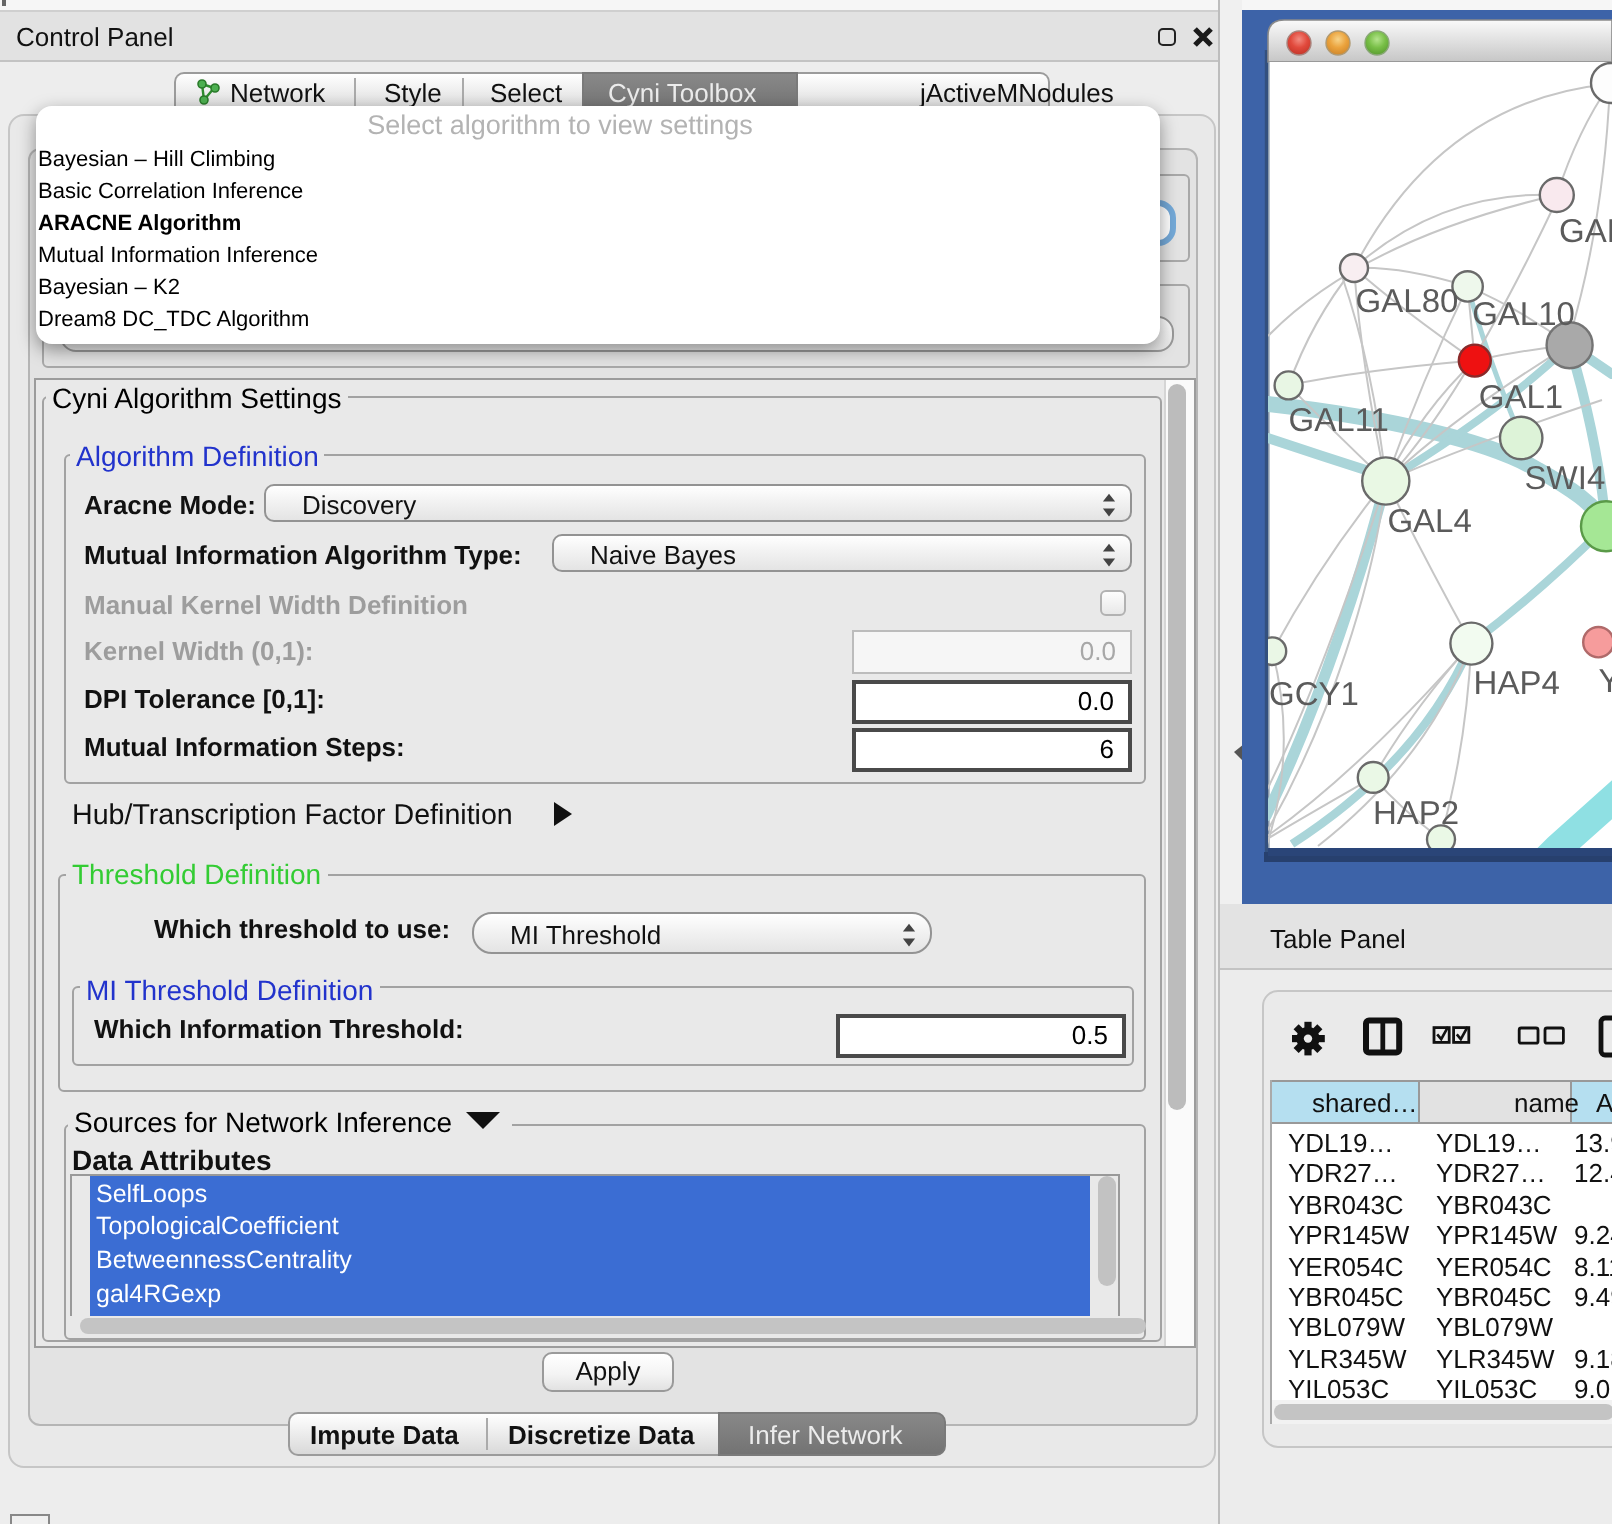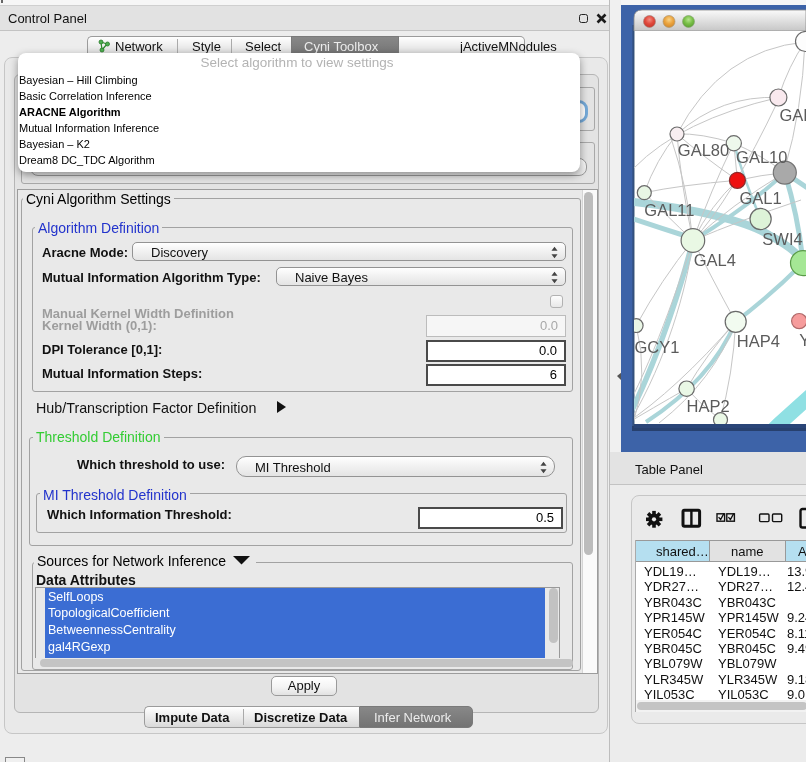--- a/index.html
+++ b/index.html
@@ -82,42 +82,42 @@
 </div>
 
 <div class="abs lbl bold" style="left:42px;top:270px;">Mutual Information Algorithm Type:</div>
 <div class="combo" style="left:276px;top:267px;width:290px;height:19px;">
   <span class="ctext">Naive Bayes</span>
   <svg class="carr" width="8" height="13" viewBox="0 0 8 13">
       <path d="M4 0 L7.5 4.5 H0.5 Z M4 13 L7.5 8.5 H0.5 Z" fill="#444"></path>
     </svg>
 </div>
 
-<div class="abs lbl bold" style="left:42px;top:295px;color:#9d9d9d;margin-top:11px;">Manual Kernel Width Definition</div>
+<div class="abs lbl bold" style="left:42px;top:295px;color:#9d9d9d;">Manual Kernel Width Definition</div>
 <div class="abs" style="left:550px;top:295px;width:13px;height:13px;background:linear-gradient(#fdfdfd,#e8e8e8);border:1px solid #b2b2b2;border-radius:3px;"></div>
 
 <div class="abs lbl bold" style="left:42px;top:318px;color:#9d9d9d;">Kernel Width (0,1):</div>
 <div class="field" style="left:426px;top:315px;width:140px;height:22px;border:1px solid #bcbcbc;background:#f6f6f6;color:#a8a8a8;line-height:20px;">0.0</div>
 
 <div class="abs lbl bold" style="left:42px;top:342px;">DPI Tolerance [0,1]:</div>
 <div class="field" style="left:426px;top:340px;width:140px;height:22px;line-height:18px;">0.0</div>
 
 <div class="abs lbl bold" style="left:42px;top:366px;">Mutual Information Steps:</div>
 <div class="field" style="left:426px;top:364px;width:140px;height:22px;line-height:18px;">6</div>
 
 <div class="abs" style="left:36px;top:400px;font-size:14.3px;color:#111;white-space:nowrap;">Hub/Transcription Factor Definition</div>
 <svg class="abs" style="left:276px;top:401px;" width="11" height="12" viewBox="0 0 11 12">
     <path d="M1 0 L10 6 L1 12 Z" fill="#111"></path>
   </svg>
 
 <div class="gbox" style="left:29px;top:437px;width:544px;height:109px;"></div>
 <div class="gtitle" style="left:33px;top:429px;background:#e9e9e9;color:#33cc33;">Threshold Definition</div>
 
 <div class="abs lbl bold" style="left:77px;top:457px;">Which threshold to use:</div>
-<div class="combo" style="left:236px;top:455.5px;width:319px;height:21px;border-radius:10px;">
+<div class="combo" style="left:236px;top:455.5px;width:230px;height:21px;border-radius:10px;">
   <span class="ctext" style="top:3px;">MI Threshold</span>
   <svg class="carr" style="top:4px;" width="8" height="13" viewBox="0 0 8 13">
       <path d="M4 0 L7.5 4.5 H0.5 Z M4 13 L7.5 8.5 H0.5 Z" fill="#444"></path>
     </svg>
 </div>
 
 <div class="gbox" style="left:36px;top:493px;width:531px;height:40px;"></div>
 <div class="gtitle" style="left:40px;top:487px;background:#e9e9e9;color:#2233cc;">MI Threshold Definition</div>
 <div class="abs lbl bold" style="left:47px;top:507px;">Which Information Threshold:</div>
 <div class="field" style="left:418px;top:506.5px;width:145px;height:22px;line-height:18px;">0.5</div>
@@ -142,21 +142,21 @@
   <div class="abs" style="left:0;top:0;width:99px;height:22px;background:linear-gradient(#ffffff,#d9d9d9);border:1px solid #9b9b9b;border-right:none;border-radius:5px 0 0 5px;"></div>
   <div class="abs" style="left:99px;top:0;width:116px;height:22px;background:linear-gradient(#ffffff,#d9d9d9);border-top:1px solid #9b9b9b;border-bottom:1px solid #9b9b9b;"></div>
   <div class="abs" style="left:215px;top:0;width:114px;height:22px;background:linear-gradient(#888888,#737373);border:1px solid #7a7a7a;border-radius:0 5px 5px 0;"></div>
   <div class="abs" style="left:99px;top:3px;width:1px;height:16px;background:#aaa;"></div>
   <div class="abs lbl bold" style="left:11px;top:4px;">Impute Data</div>
   <div class="abs lbl bold" style="left:110px;top:4px;">Discretize Data</div>
   <div class="abs" style="left:230px;top:4px;font-size:13px;color:#ececec;white-space:nowrap;text-align:center;">Infer Network</div>
 </div>
 
 <div class="abs" style="left:18px;top:53px;width:562px;height:119px;background:#fff;border-radius:8px;box-shadow:0 3px 9px rgba(0,0,0,0.4);"></div>
-<div class="abs" style="left:18px;top:55px;width:558px;text-align:center;font-size:13.5px;color:#b3b3b3;">Select algorithm to view settings</div>
+<div class="abs" style="left:1px;top:55px;width:558px;text-align:center;font-size:13.5px;color:#b3b3b3;">Select algorithm to view settings</div>
 <div class="abs" style="left:19px;top:72px;font-size:11px;color:#000;line-height:16px;">Bayesian – Hill Climbing<br>Basic Correlation Inference<br><b>ARACNE Algorithm</b><br>Mutual Information Inference<br>Bayesian – K2<br>Dream8 DC_TDC Algorithm</div>
 
 <div class="abs" style="left:609px;top:0;width:1px;height:762px;background:#bdbdbd;"></div>
 <div class="abs" style="left:610px;top:0;width:11px;height:762px;background:#f0f0f0;"></div>
 <svg class="abs" style="left:617px;top:372px;" width="6" height="9" viewBox="0 0 6 9">
     <path d="M0 4 L5 0 L5 9 Z" fill="#555"></path>
   </svg>
 
 <svg class="abs" style="left:621px;top:5px;" width="185" height="447" viewBox="0 0 185 447">
   <rect x="0" y="0" width="185" height="447" fill="#3d63a8"></rect>
@@ -315,21 +315,21 @@
   </g>
 
   <rect x="154.5" y="2" width="14" height="18.5" rx="2" fill="none" stroke="#111" stroke-width="2.4"></rect>
 </svg>
 
 <div class="abs" style="left:635px;top:540px;width:171px;height:172px;background:#fff;border-left:1px solid #aaa;overflow:hidden;">
   <div class="abs" style="left:0;top:0;width:74px;height:22px;background:#b5dff0;border:1px solid #999;border-left:none;"></div>
   <div class="abs" style="left:74px;top:0;width:75px;height:22px;background:#e2e2e2;border-top:1px solid #999;border-bottom:1px solid #999;"></div>
   <div class="abs" style="left:149px;top:0;width:60px;height:22px;background:#b5dff0;border:1px solid #999;"></div>
   <div class="abs lbl" style="left:20px;top:4px;">shared…</div>
-  <div class="abs lbl" style="left:95px;top:4px;">name</div>
+  <div class="abs lbl" style="left:121px;top:4px;">name</div>
   <div class="abs lbl" style="left:162px;top:4px;">A</div>
   <div class="abs" style="left:8px;top:24px;font-size:13px;color:#111;line-height:15.4px;">YDL19…<br>YDR27…<br>YBR043C<br>YPR145W<br>YER054C<br>YBR045C<br>YBL079W<br>YLR345W<br>YIL053C</div>
   <div class="abs" style="left:82px;top:24px;font-size:13px;color:#111;line-height:15.4px;">YDL19…<br>YDR27…<br>YBR043C<br>YPR145W<br>YER054C<br>YBR045C<br>YBL079W<br>YLR345W<br>YIL053C</div>
   <div class="abs" style="left:151px;top:24px;font-size:13px;color:#111;line-height:15.4px;">13.9<br>12.4<br>&nbsp;<br>9.24<br>8.11<br>9.49<br>&nbsp;<br>9.18<br>9.0</div>
 
   <div class="abs" style="left:0;top:160px;width:171px;height:12px;background:#f2f2f2;"></div>
   <div class="abs" style="left:1px;top:161.5px;width:170px;height:8px;background:#c4c4c4;border-radius:4px;"></div>
 </div>
 
 <div class="abs" style="left:5px;top:757px;width:20px;height:10px;background:#f0f0f0;border:1.5px solid #888;"></div>

